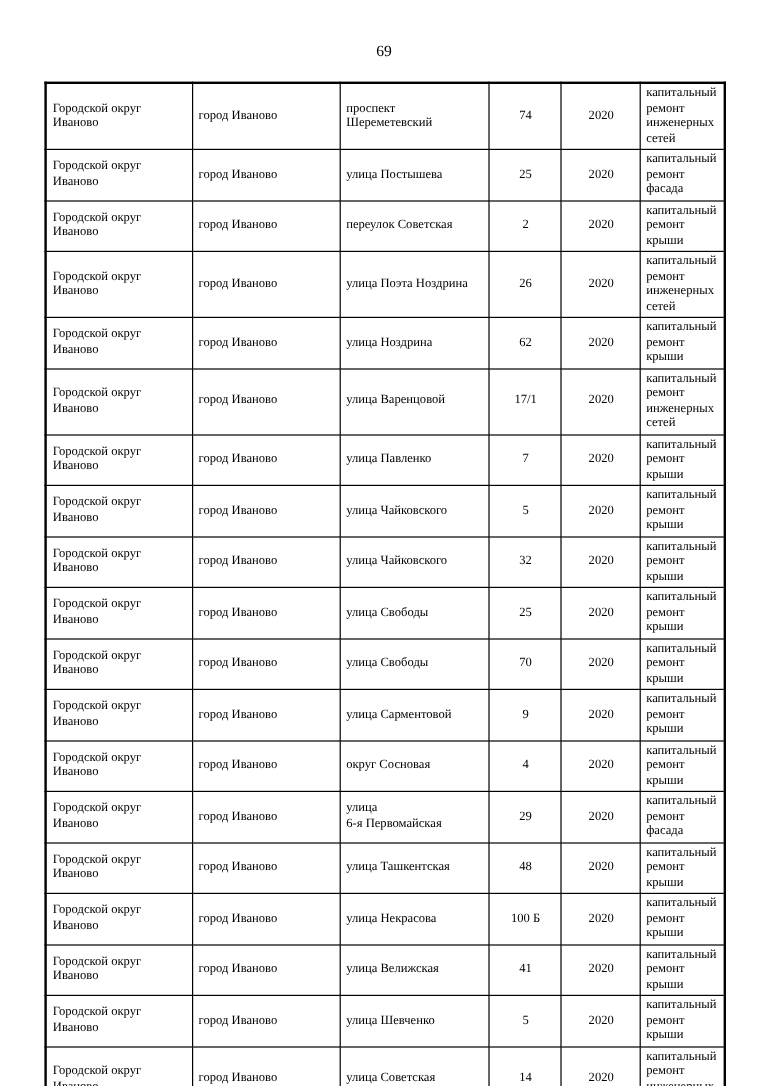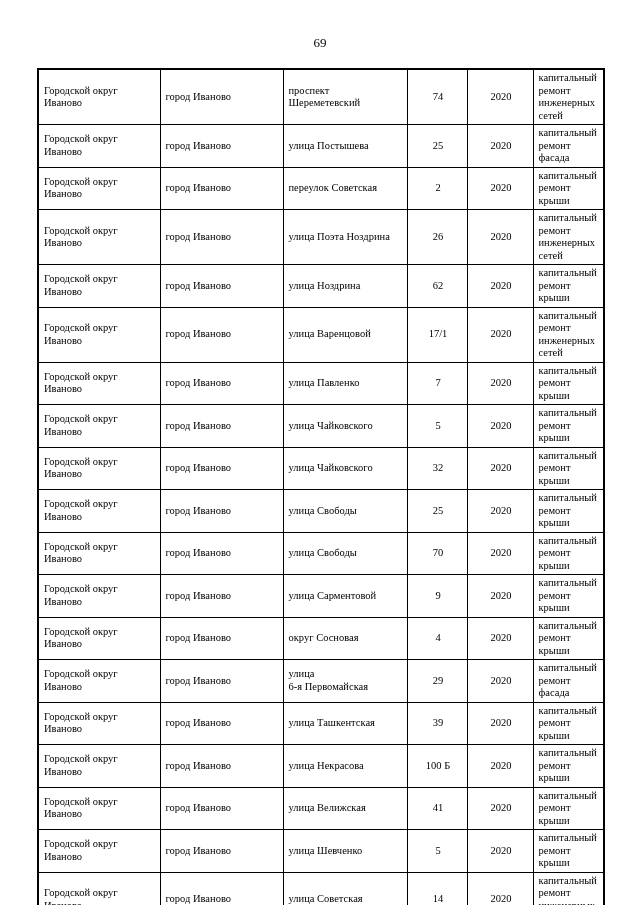--- a/index.html
+++ b/index.html
@@ -213,21 +213,21 @@
           <td class="col-3">29</td>
           <td class="col-4">2020</td>
           <td class="col-5">капитальный
 ремонт фасада</td>
         </tr>
         <tr>
           <td class="col-0">Городской округ
 Иваново</td>
           <td class="col-1">город Иваново</td>
           <td class="col-2">улица Ташкентская</td>
-          <td class="col-3">39</td>
+          <td class="col-3">48</td>
           <td class="col-4">2020</td>
           <td class="col-5">капитальный
 ремонт крыши</td>
         </tr>
         <tr>
           <td class="col-0">Городской округ
 Иваново</td>
           <td class="col-1">город Иваново</td>
           <td class="col-2">улица Некрасова</td>
           <td class="col-3">100 Б</td>

